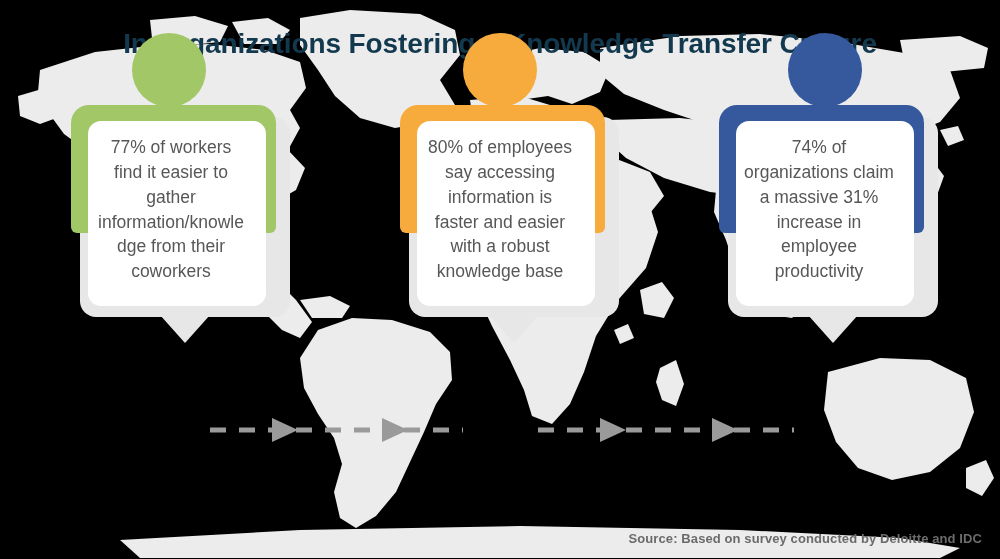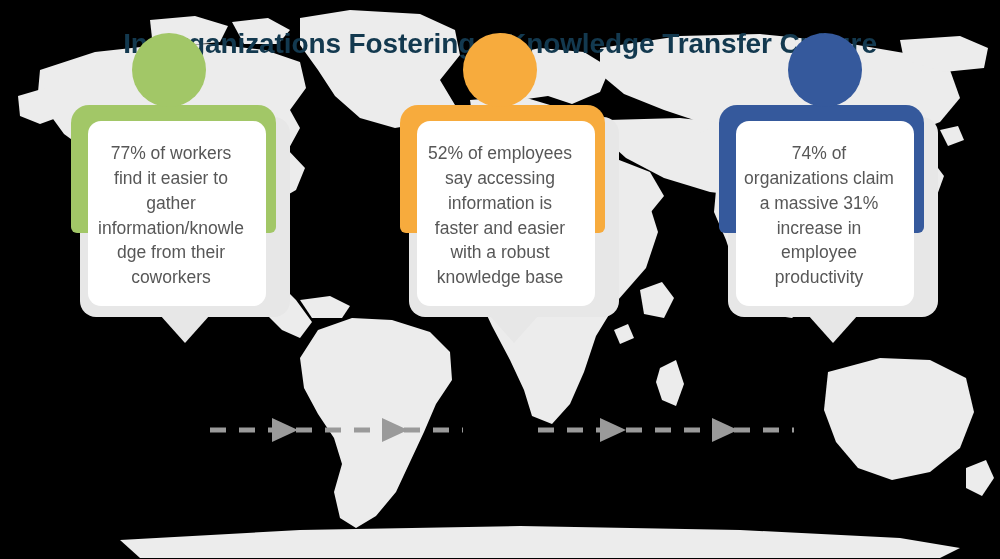--- a/index.html
+++ b/index.html
@@ -75,21 +75,21 @@
   }
   .card-white {             
     position: absolute;
     left: 17px;
     top: 16px;
     width: 178px;
     height: 185px;
     background: #ffffff;
     border-radius: 13px;
     display: flex;
-    align-items: center;
+    align-items: flex-start;
     justify-content: center;
     box-sizing: border-box;
     padding: 14px 20px 10px 8px;
   }
   .card-text {
     font-size: 17.5px;
     line-height: 1.42;
     color: #575757;
     text-align: center;
     word-break: break-word;
@@ -196,21 +196,21 @@
     <div class="card-color" style="background:#a2c767;"></div>
     <div class="card-white">
       <div class="card-text">77% of workers find it easier to gather information/knowledge from their coworkers</div>
     </div>
   </div>
 
   <div class="card-group" style="left:400px;">
     <div class="card-bubble"></div>
     <div class="card-color" style="background:#f7ab3d;"></div>
     <div class="card-white">
-      <div class="card-text">52% of employees say accessing information is faster and easier with a robust knowledge base</div>
+      <div class="card-text">80% of employees say accessing information is faster and easier with a robust knowledge base</div>
     </div>
   </div>
 
   <div class="card-group" style="left:719px;">
     <div class="card-bubble"></div>
     <div class="card-color" style="background:#35599c;"></div>
     <div class="card-white">
       <div class="card-text">74% of organizations claim a massive 31% increase in employee productivity</div>
     </div>
   </div>
@@ -231,14 +231,15 @@
       <polygon points="382,58 408,70 382,82"></polygon>
       <polygon points="600,58 626,70 600,82"></polygon>
       <polygon points="712,58 738,70 712,82"></polygon>
     </g>
   </svg>
 
   <div class="dot" style="left:132px; background:#a2c767;"></div>
   <div class="dot" style="left:463px; background:#f7ab3d;"></div>
   <div class="dot" style="left:788px; background:#35599c;"></div>
 
+  <div id="source-note">Source: Based on survey conducted by Deloitte and IDC</div>
 
 </div>
 
 </body></html>

